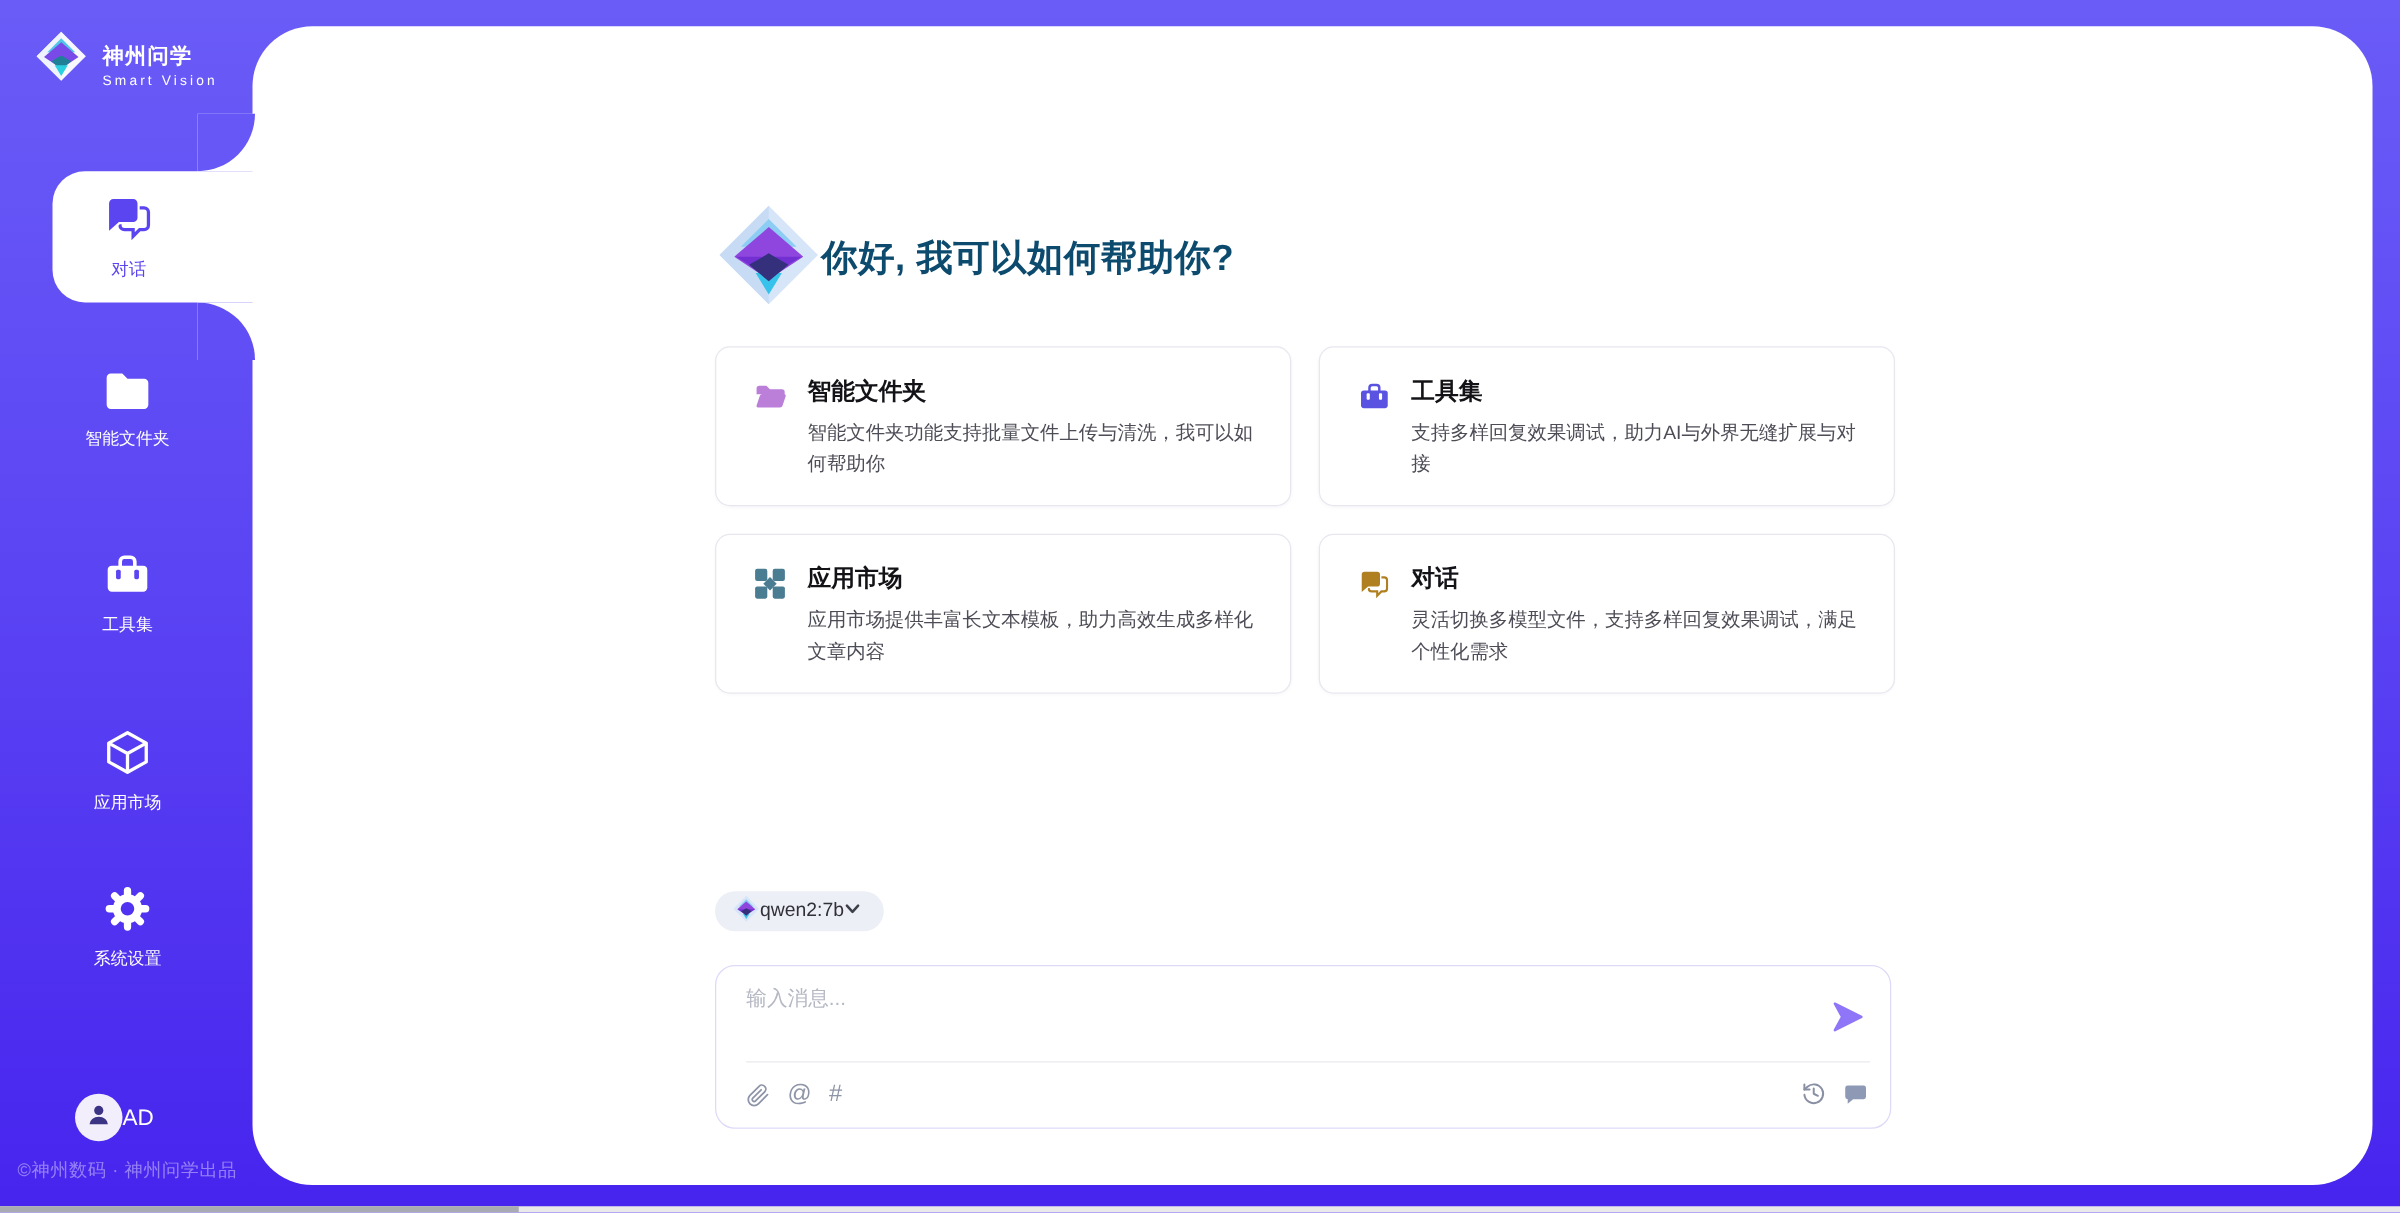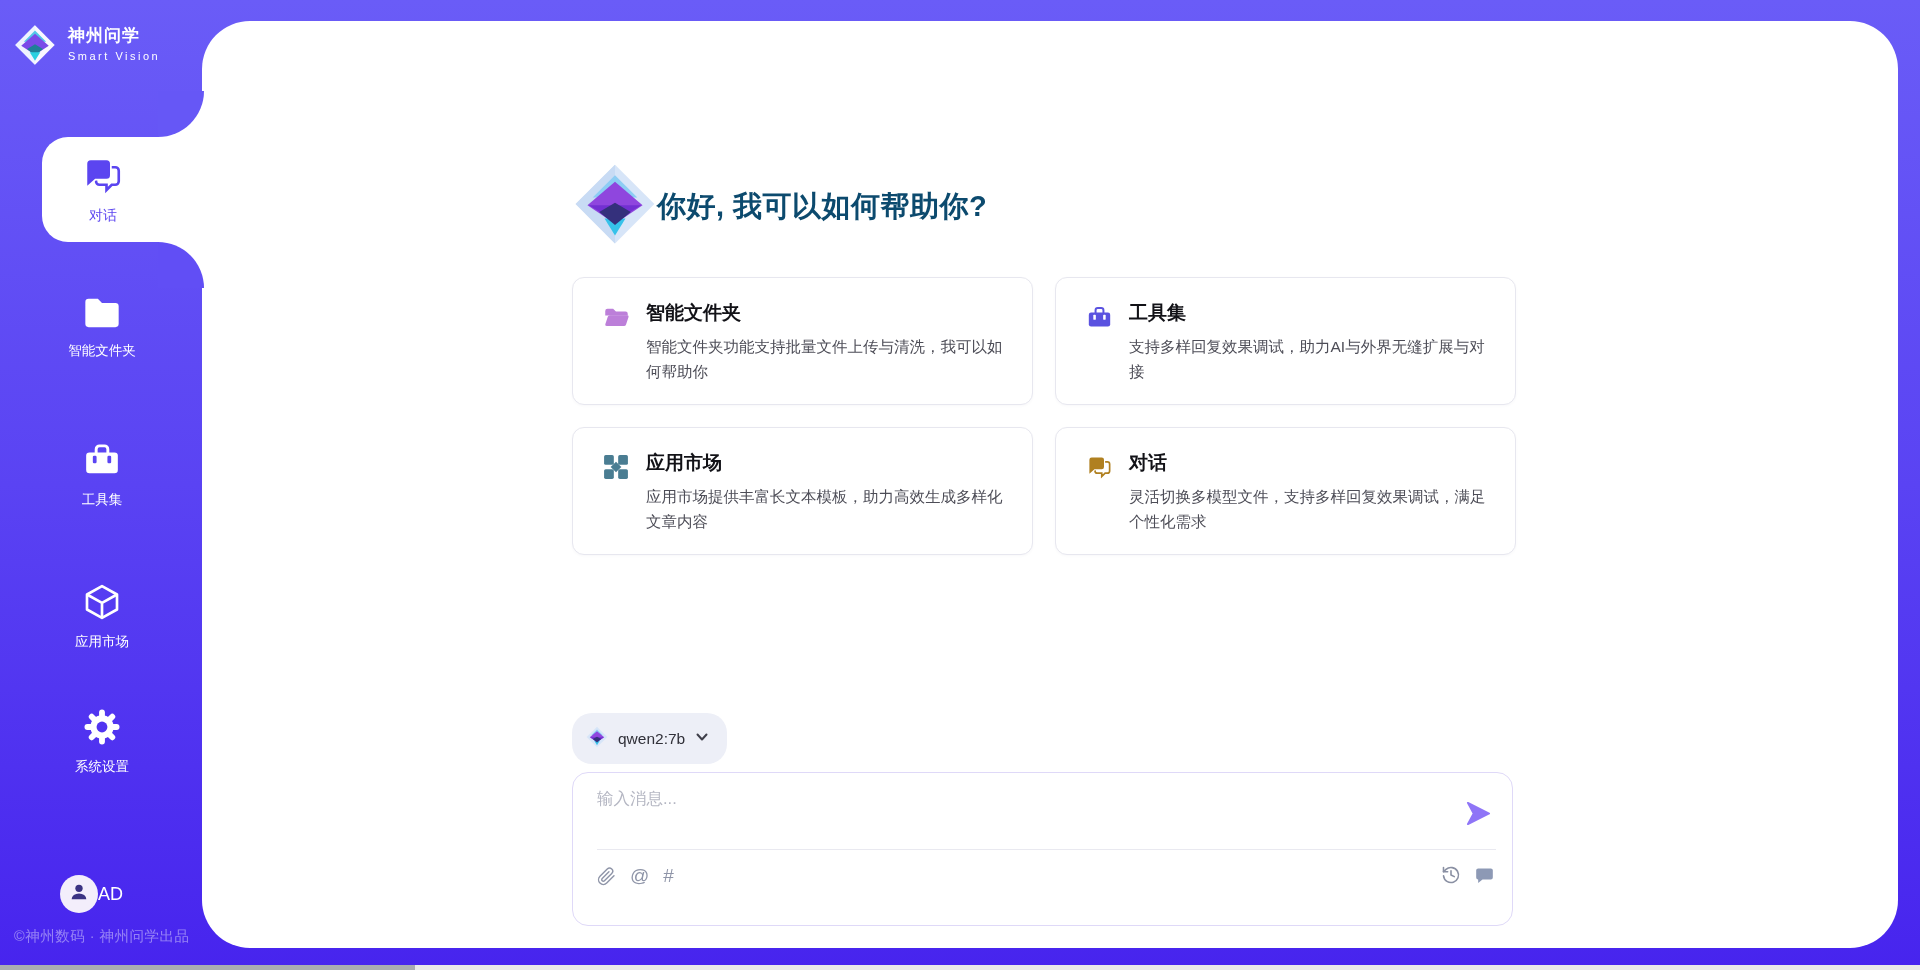--- a/index.html
+++ b/index.html
@@ -5,21 +5,21 @@
   * { margin:0; padding:0; box-sizing:border-box; }
   html,body { width:1920px; height:970px; overflow:hidden;
     font-family:"Liberation Sans", sans-serif; }
   body { background:linear-gradient(180deg,#6a5cf7 0%,#5a43f3 50%,#4724ee 100%); position:relative; }
 
   
   .panel { position:absolute; left:202px; top:21px; width:1696px; height:927px;
     background:#ffffff; border-radius:48px; }
 
   
-  .logo-block { position:absolute; left:14px; top:24px; display:flex; align-items:flex-start; gap:12px; }
+  .logo-block { position:absolute; left:28px; top:24px; display:flex; align-items:flex-end; gap:12px; }
   .logo-text .t1 { color:#fff; font-size:17px; font-weight:bold; letter-spacing:1px; }
   .logo-text .t2 { color:#fff; font-size:11px; letter-spacing:2.5px; margin-top:3px; }
 
   .tab-active { position:absolute; left:42px; top:137px; width:162px; height:105px;
     background:#fff; border-radius:26px 0 0 26px; display:flex; flex-direction:column;
     align-items:center; justify-content:center; gap:6px; padding-right:40px; }
   .tab-active .lbl { color:#5b45f0; font-size:14px; }
 
   .fillet { position:absolute; left:158px; width:46px; height:46px; background:#fff; }
   .fillet.top { top:91px; }
@@ -48,27 +48,27 @@
   .cards { position:absolute; left:572px; top:277px; width:944px; display:grid;
     grid-template-columns:461px 461px; grid-auto-rows:128px; gap:22px; }
   .card { position:relative; background:#fff; border:1px solid #e7e7ef; border-radius:12px;
     box-shadow:0 1px 3px rgba(40,40,80,.03); cursor:pointer; }
   .card-icon { position:absolute; left:30px; top:26px; }
   .card-body { margin-left:73px; padding-top:22px; padding-right:20px; }
   .card-title { font-size:19px; font-weight:800; color:#121217; }
   .card-desc { margin-top:8px; font-size:15.5px; color:#4d4d57; line-height:25px; max-width:372px; }
 
   
-  .model-pill { position:absolute; left:572px; top:713px; height:51px; border-radius:20px;
-    background:#edeff7; display:inline-flex; align-items:center; gap:10px;
+  .model-pill { position:absolute; left:572px; top:713px; height:32px; border-radius:20px;
+    background:#edeff7; display:inline-flex; align-items:center; gap:0;
     padding:0 18px 0 14px; cursor:pointer; }
   .model-pill .mname { font-size:15.5px; color:#303038; font-weight:500; }
 
   
-  .input-box { position:absolute; left:572px; top:772px; width:941px; height:154px;
+  .input-box { position:absolute; left:572px; top:772px; width:941px; height:131px;
     border:1.5px solid #dfd9f8; border-radius:16px; background:#fff; }
   .input-box textarea { position:absolute; left:0; top:0; width:860px; height:66px;
     border:none; outline:none; resize:none; background:transparent;
     padding:15px 0 0 24px; font-size:16.5px; color:#333; font-family:"Liberation Sans",sans-serif; }
   .input-box textarea::placeholder { color:#b5b7c3; }
   .send-btn { position:absolute; right:20px; top:27px; cursor:pointer; }
   .input-divider { position:absolute; left:24px; right:16px; top:76px; height:1px; background:#e9e9f0; }
   .tools-left { position:absolute; left:24px; top:92px; display:flex; align-items:center; gap:14px;
     color:#8f95a8; }
   .tools-right { position:absolute; right:18px; top:92px; display:flex; align-items:center; gap:14px; }

